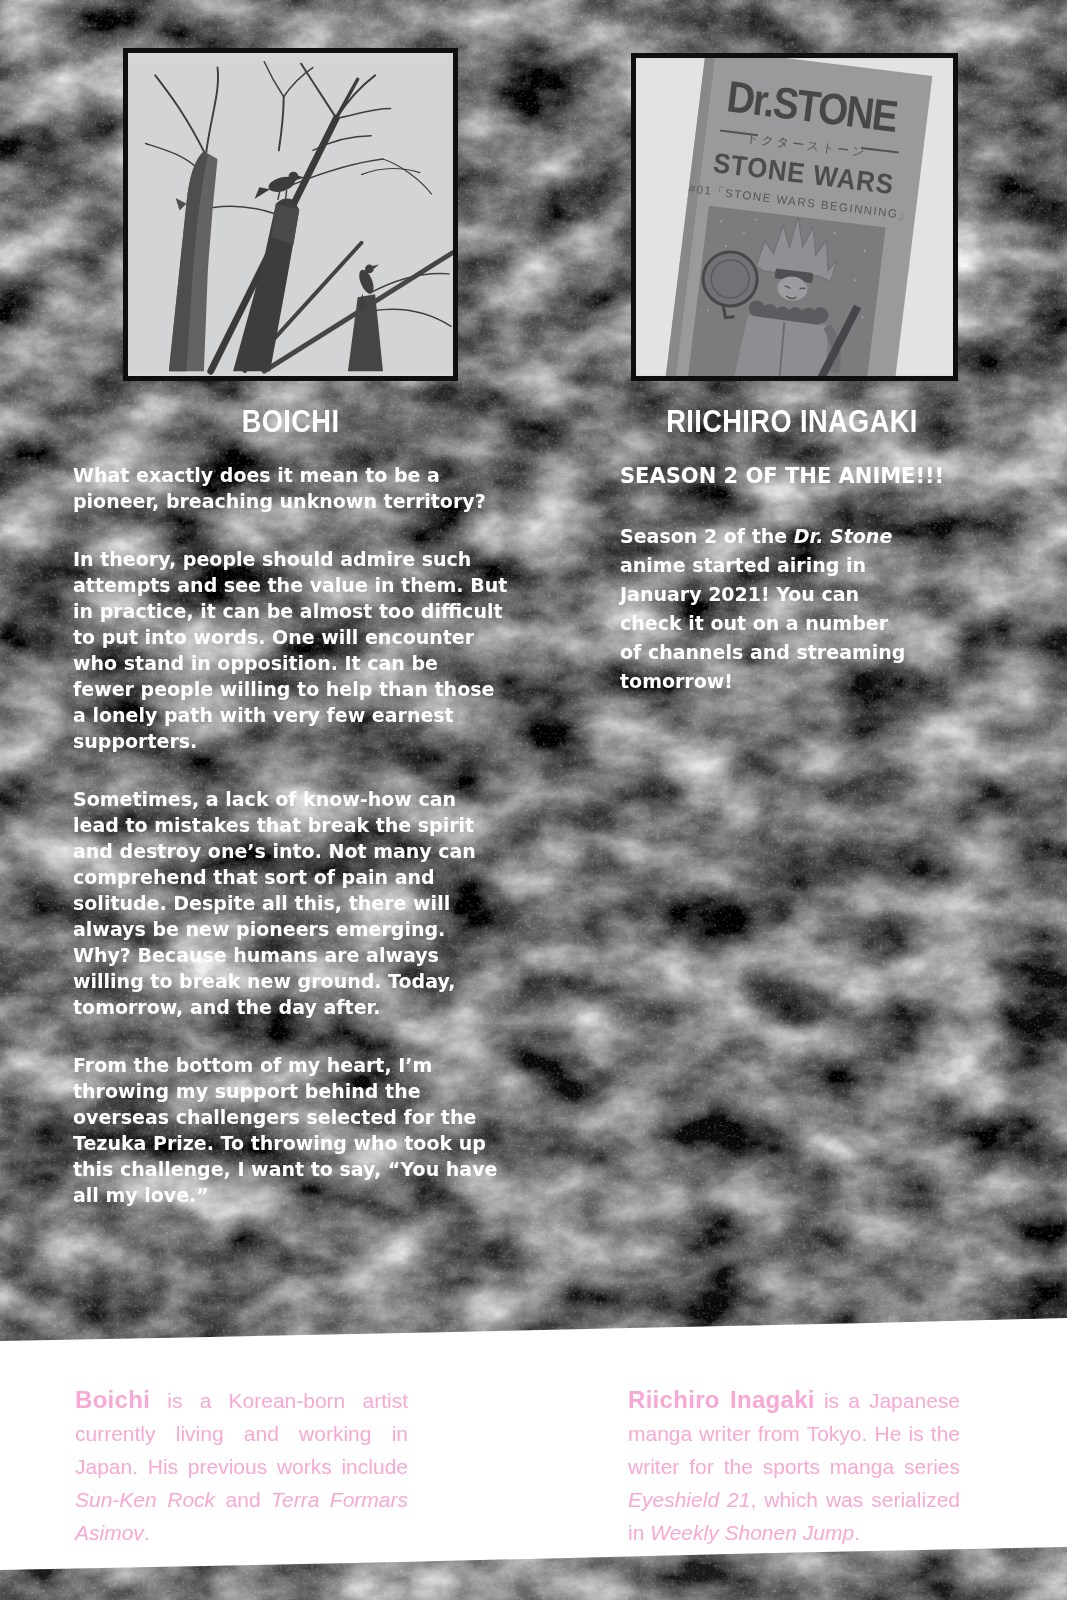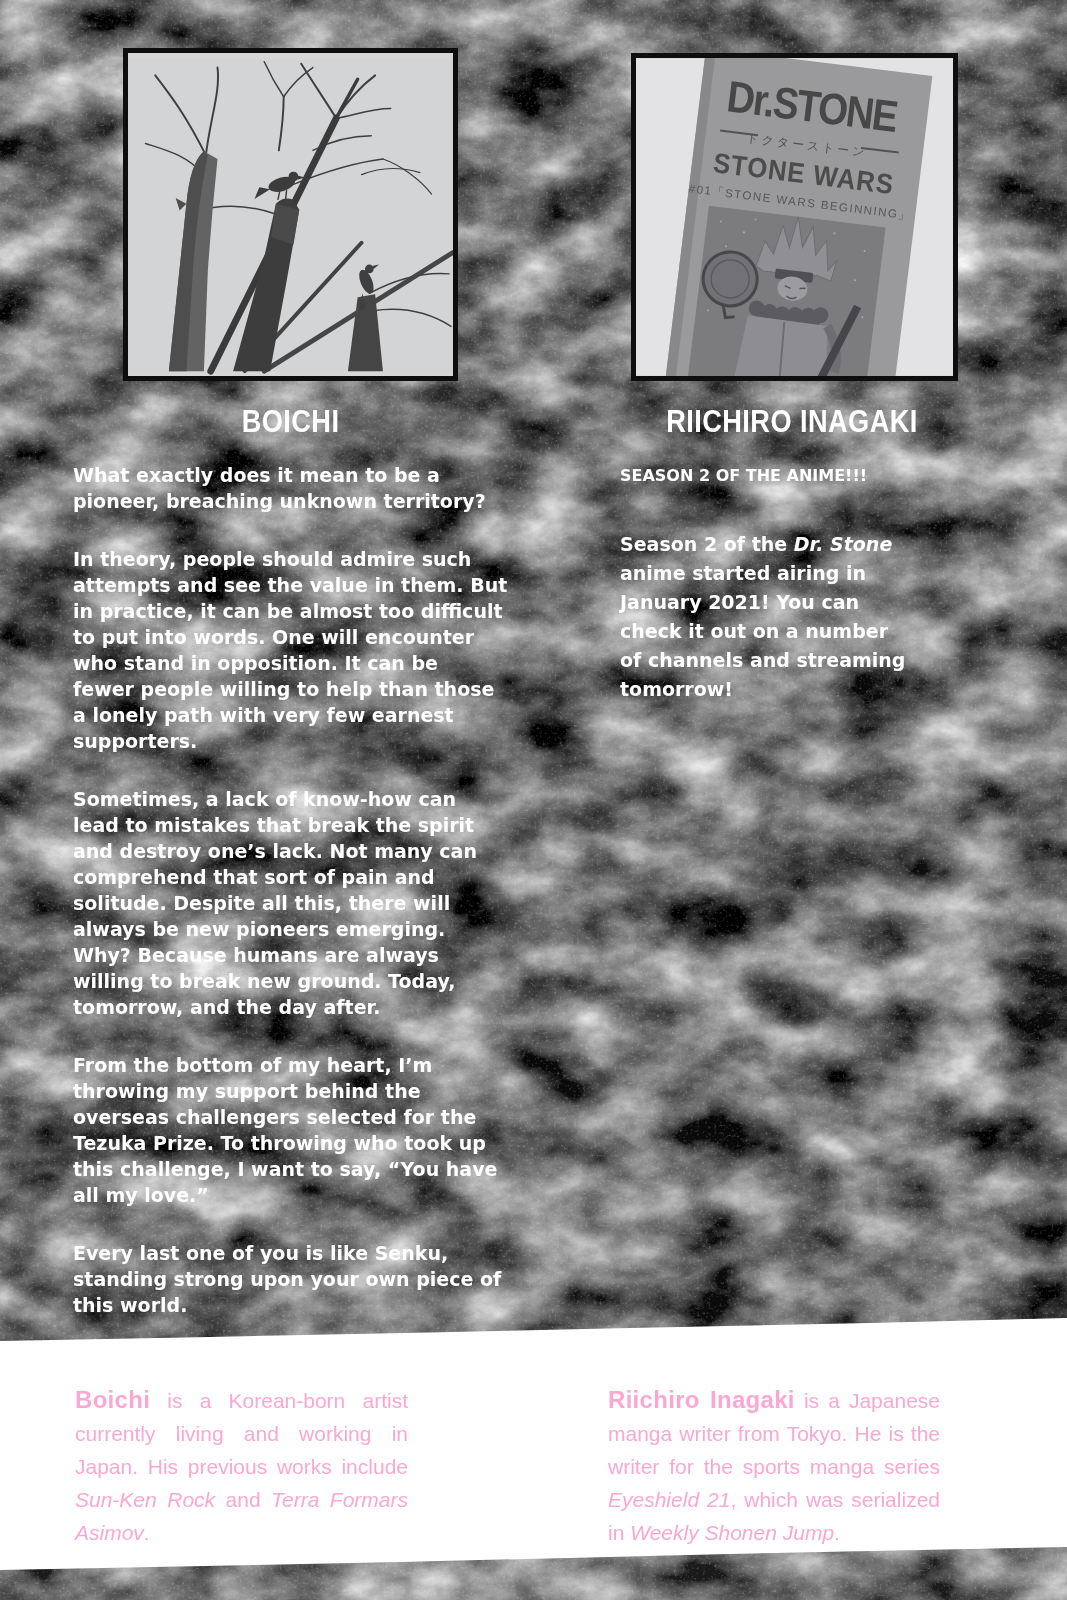--- a/index.html
+++ b/index.html
@@ -17,29 +17,29 @@
   .photo-left{left:123px;top:48px;width:335px;height:333px;}
   .photo-right{left:631px;top:53px;width:327px;height:328px;}
   .col{position:absolute;color:#ffffff;font-weight:bold;z-index:1;}
   .col-left{left:73px;top:403px;width:434px;font-size:19px;line-height:26px;}
   .col-right{left:620px;top:403px;width:344px;font-size:19px;line-height:29px;}
   .col-heading{text-align:center;font-size:32px;line-height:36px;margin:0 0 23px 0;}
   .squeeze{display:inline-block;transform:scaleX(0.85);transform-origin:center;
     font-family:"Liberation Sans",sans-serif;font-weight:bold;letter-spacing:0.5px;}
   .para{margin:0 0 32px 0;}
   .tline{white-space:nowrap;}
-  .subheading{font-size:16px;line-height:28px;margin:0 0 40px 0;white-space:nowrap;}
+  .subheading{font-size:21px;line-height:28px;margin:0 0 32px 0;white-space:nowrap;}
   .col em{font-style:italic;}
   .white-band{z-index:2;background:#ffffff;
     clip-path:polygon(0 1341px,210px 1337px,405px 1333px,630px 1328px,870px 1323px,1067px 1318px,
                       1067px 1547px,730px 1554px,400px 1562px,0 1570px);}
   .bio{position:absolute;z-index:3;font-family:"Liberation Sans",sans-serif;color:#f9a8d4;
     font-size:21px;line-height:33px;text-align:justify;}
   .bio-left{left:75px;top:1362px;width:333px;}
-  .bio-right{left:608px;top:1362px;width:332px;}
+  .bio-right{left:628px;top:1362px;width:332px;}
   .bio-name{font-weight:bold;font-size:24px;letter-spacing:0.3px;}
   .bio em{font-style:italic;}
 </style>
 </head>
 <body>
 
 <div class="page">
 
   <svg class="layer" width="1067" height="1600" viewBox="0 0 1067 1600" preserveAspectRatio="none" style="z-index:0;">
     <defs>
@@ -188,41 +188,36 @@
       <div class="tline">in practice, it can be almost too difficult</div>
       <div class="tline">to put into words. One will encounter</div>
       <div class="tline">who stand in opposition. It can be</div>
       <div class="tline">fewer people willing to help than those</div>
       <div class="tline">a lonely path with very few earnest</div>
       <div class="tline">supporters.</div>
     </div>
     <div class="para">
       <div class="tline">Sometimes, a lack of know-how can</div>
       <div class="tline">lead to mistakes that break the spirit</div>
-      <div class="tline">and destroy one’s lack. Not many can</div>
+      <div class="tline">and destroy one’s into. Not many can</div>
       <div class="tline">comprehend that sort of pain and</div>
       <div class="tline">solitude. Despite all this, there will</div>
       <div class="tline">always be new pioneers emerging.</div>
       <div class="tline">Why? Because humans are always</div>
       <div class="tline">willing to break new ground. Today,</div>
       <div class="tline">tomorrow, and the day after.</div>
     </div>
     <div class="para">
       <div class="tline">From the bottom of my heart, I’m</div>
       <div class="tline">throwing my support behind the</div>
       <div class="tline">overseas challengers selected for the</div>
       <div class="tline">Tezuka Prize. To throwing who took up</div>
       <div class="tline">this challenge, I want to say, “You have</div>
       <div class="tline">all my love.”</div>
     </div>
-    <div class="para">
-      <div class="tline">Every last one of you is like Senku,</div>
-      <div class="tline">standing strong upon your own piece of</div>
-      <div class="tline">this world.</div>
-    </div>
   </div>
 
   <div class="col col-right">
     <div class="col-heading"><span class="squeeze">RIICHIRO INAGAKI</span></div>
     <div class="subheading">SEASON 2 OF THE ANIME!!!</div>
     <div class="para">
       <div class="tline"><span>Season 2 of the </span><em>Dr. Stone</em></div>
       <div class="tline">anime started airing in</div>
       <div class="tline">January 2021! You can</div>
       <div class="tline">check it out on a number</div>

